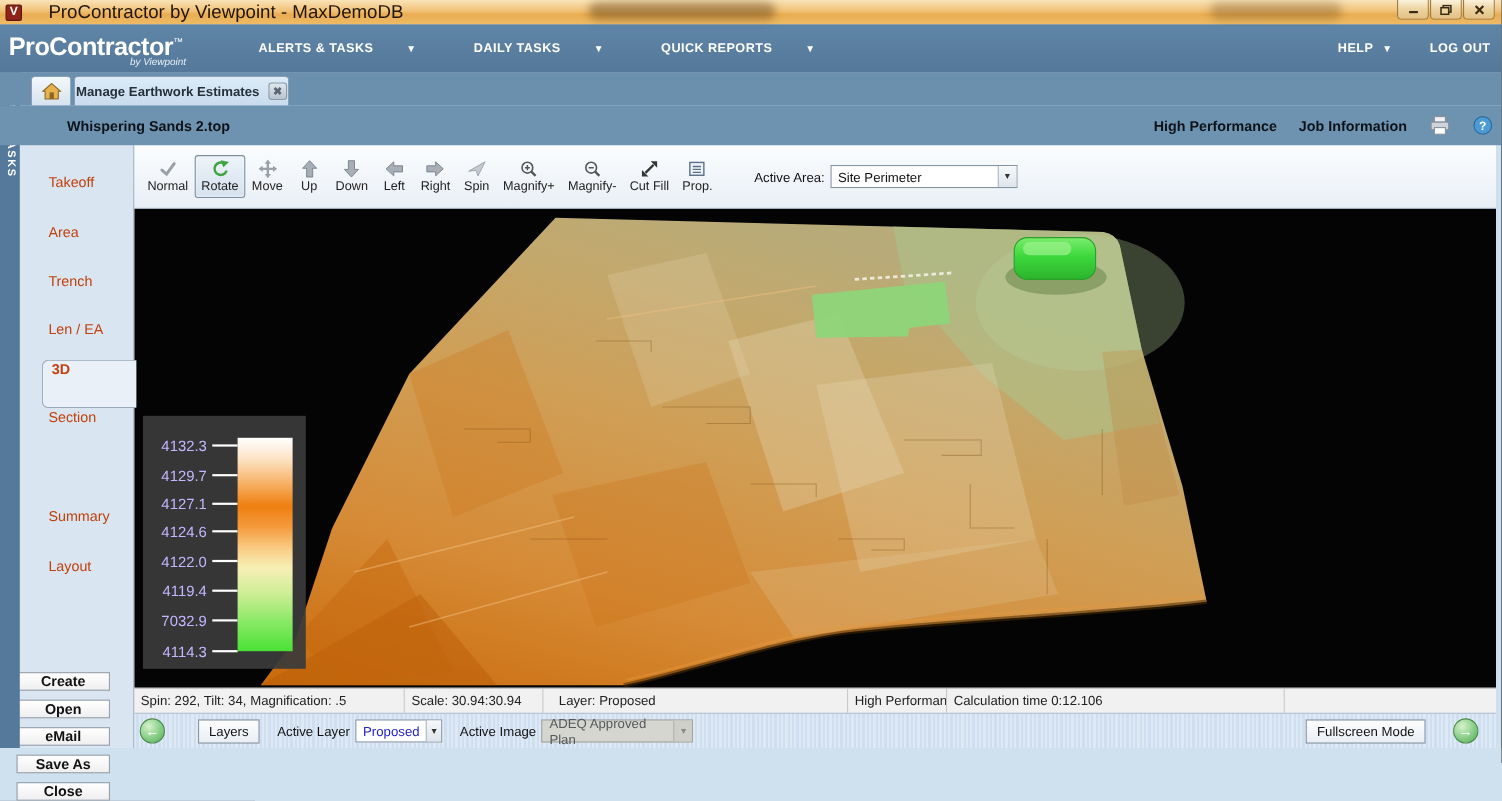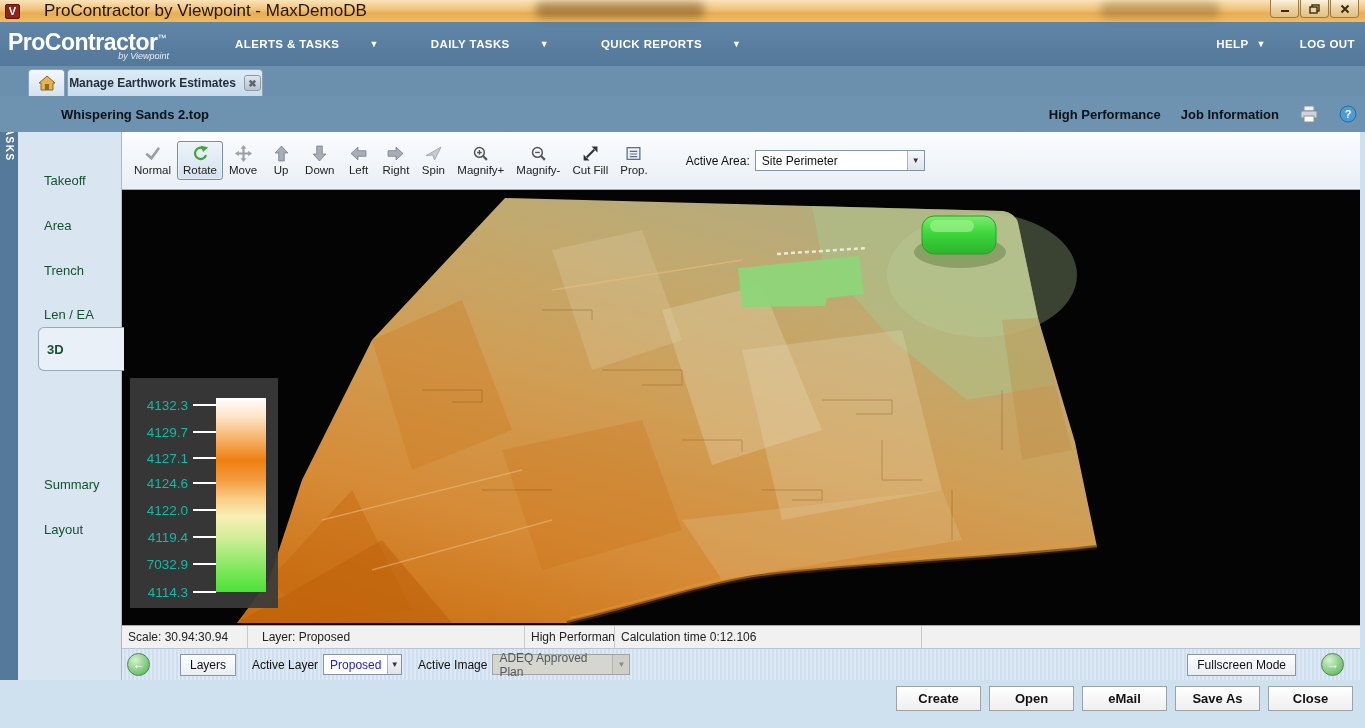--- a/index.html
+++ b/index.html
@@ -60,22 +60,22 @@
 
   
   .alltasks { position:absolute; left:0; top:66px; width:18px; height:614px; background:#54799b; z-index:26; }
   .alltasks-icon { margin:3px 1px 6px 1px; }
   .alltasks-label { writing-mode:vertical-rl; color:#fff; font-weight:bold; font-size:10px;
     letter-spacing:1.5px; margin-left:4px; }
 
   
   .sidebar { position:absolute; left:18px; top:132px; width:104px; height:548px; background:#d9e5f1;
     border-right:1px solid #a9b9c9; z-index:10; }
-  .sb-item { position:absolute; left:0; width:100%; height:44px; display:flex; align-items:center;
-    padding-left:26px; font-size:13px; color:#14532d; cursor:pointer; }
+  .sb-item { position:absolute; left:0; width:100%; height:44px; display:flex; align-items:flex-start;
+    padding-left:26px; font-size:13px; color:#c2410c; cursor:pointer; }
   .sb-item.sel { left:20px; width:86px; padding-left:8px; background:#e9f0f8;
     border:1px solid #9aaabb; border-right:none; border-radius:6px 0 0 6px; font-weight:bold; }
   .sb-0{top:26px}.sb-1{top:71px}.sb-2{top:116px}.sb-3{top:160px}.sb-4{top:195px}
   .sb-5{top:240px}.sb-6{top:285px}.sb-7{top:330px}.sb-8{top:375px}
 
   
   .content { position:absolute; left:122px; top:132px; width:1238px; bottom:48px; z-index:5; }
 
   
   .toolbar { position:relative; height:58px; background:linear-gradient(180deg,#fbfdfe,#e9eff6);
@@ -96,21 +96,21 @@
 
   
   .viewport { position:relative; height:435px; background:#040404; overflow:hidden; }
   .viewport svg.terrain { position:absolute; left:0; top:0; width:100%; height:100%; }
   .legend { position:absolute; left:8px; top:188px; width:148px; height:230px;
     background:rgba(58,58,58,.93); z-index:3; }
   .lg-bar { position:absolute; left:86px; top:20px; width:50px; height:194px;
     background:linear-gradient(180deg,#ffffff 0%,#fde3c4 10%,#f6ae60 22%,#ef7f10 32%,#f49b3e 42%,
       #f9cd85 52%,#f7efb5 61%,#cdee96 73%,#8ae966 86%,#4ae236 100%); }
   .lg-row { position:absolute; left:0; width:86px; height:14px; display:flex; align-items:center; }
-  .lg-row span { width:58px; text-align:right; color:#14b8a6; font-size:13.5px; }
+  .lg-row span { width:58px; text-align:right; color:#c4b5fd; font-size:13.5px; }
   .lg-tick { flex:1; height:2px; background:#fff; margin-left:5px; }
   .lg-row:nth-child(1){top:20px}.lg-row:nth-child(2){top:47px}.lg-row:nth-child(3){top:73px}
   .lg-row:nth-child(4){top:98px}.lg-row:nth-child(5){top:125px}.lg-row:nth-child(6){top:152px}
   .lg-row:nth-child(7){top:179px}.lg-row:nth-child(8){top:207px}
 
   
   .statusbar { height:23px; background:#f1f1f1; border-top:1px solid #aaa; display:flex; font-size:12px; color:#222; }
   .st-cell { border-right:1px solid #c9c9c9; padding:0 6px; display:flex; align-items:center; white-space:nowrap; overflow:hidden; }
   .st-0{width:246px}.st-1{width:126px}.st-2{width:277px;padding-left:14px}.st-3{width:90px}
   .st-4{width:307px}.st-5{flex:1;border-right:none}
@@ -131,21 +131,21 @@
   .cb-label { margin-left:16px; font-size:12px; color:#111; }
   .dd-proposed { width:79px; }
   .dd-proposed .dd-value { color:#2323cc; flex:1; }
   .dd-disabled { background:#d6d6d0; border-color:#a2a2a2; width:138px; }
   .dd-disabled .dd-value { color:#55595e; flex:1; }
   .dd-disabled .dd-arrow { background:#cfcfc9; color:#8a8a8a; border-left-color:#b4b4ae; }
   .fullscreen-btn { position:absolute; right:64px; }
 
   
   .bottombar { position:absolute; left:0; bottom:0; width:1365px; height:48px; background:#cfe0ef;
-    display:flex; align-items:flex-start; justify-content:flex-end; padding:6px 12px 0 15px; gap:8px; z-index:12; }
+    display:flex; align-items:flex-start; justify-content:flex-end; padding:6px 12px 0 15px; gap:8px; z-index:12;flex-direction:column; }
   .action-btn { width:85px; height:25px; border:1px solid #9aa2aa; background:linear-gradient(180deg,#ffffff,#efefef);
     font-family:inherit; font-weight:bold; font-size:13px; color:#111; cursor:pointer; }
 </style>
 </head>
 <body>
 
 <div class="titlebar">
   <div class="app-icon">V</div>
   <div class="title-text">ProContractor by Viewpoint - MaxDemoDB</div>
   <div class="smudge s1"></div>
@@ -247,20 +247,23 @@
       <span>Area</span>
     </div>
   <div class="sb-item sb-2">
       <span>Trench</span>
     </div>
   <div class="sb-item sb-3">
       <span>Len / EA</span>
     </div>
   <div class="sb-item sb-4 sel">
       <span>3D</span>
+    </div>
+  <div class="sb-item sb-5">
+      <span>Section</span>
     </div>
   <div class="sb-item sb-7">
       <span>Summary</span>
     </div>
   <div class="sb-item sb-8">
       <span>Layout</span>
     </div>
 </div>
 
 <div class="content">
@@ -449,20 +452,21 @@
         <div class="lg-row">
             <span>4114.3</span>
             <i class="lg-tick"></i>
           </div>
       </div>
       <div class="lg-bar"></div>
     </div>
   </div>
 
   <div class="statusbar">
+    <div class="st-cell st-0">Spin: 292, Tilt: 34, Magnification: .5</div>
     <div class="st-cell st-1">Scale: 30.94:30.94</div>
     <div class="st-cell st-2">Layer: Proposed</div>
     <div class="st-cell st-3">High Performance</div>
     <div class="st-cell st-4">Calculation time  0:12.106</div>
     <div class="st-cell st-5"></div>
   </div>
 
   <div class="controlbar">
     <div class="circle-btn cb-left">
         <span>←</span>

